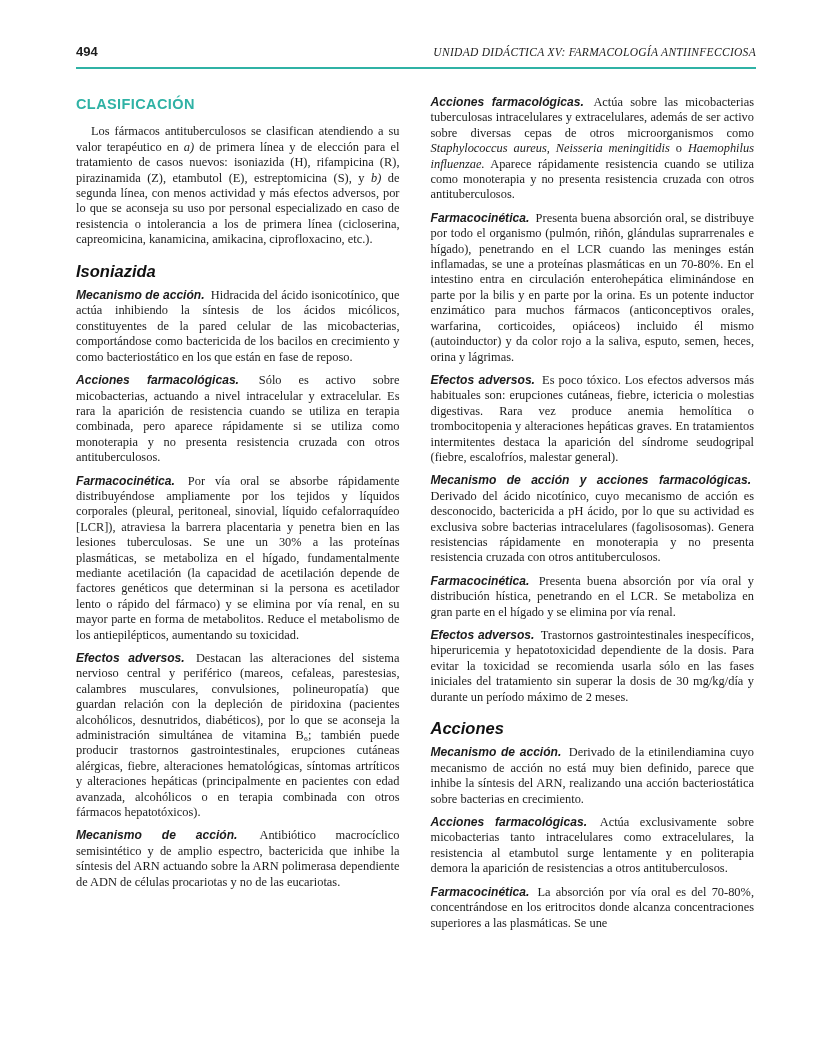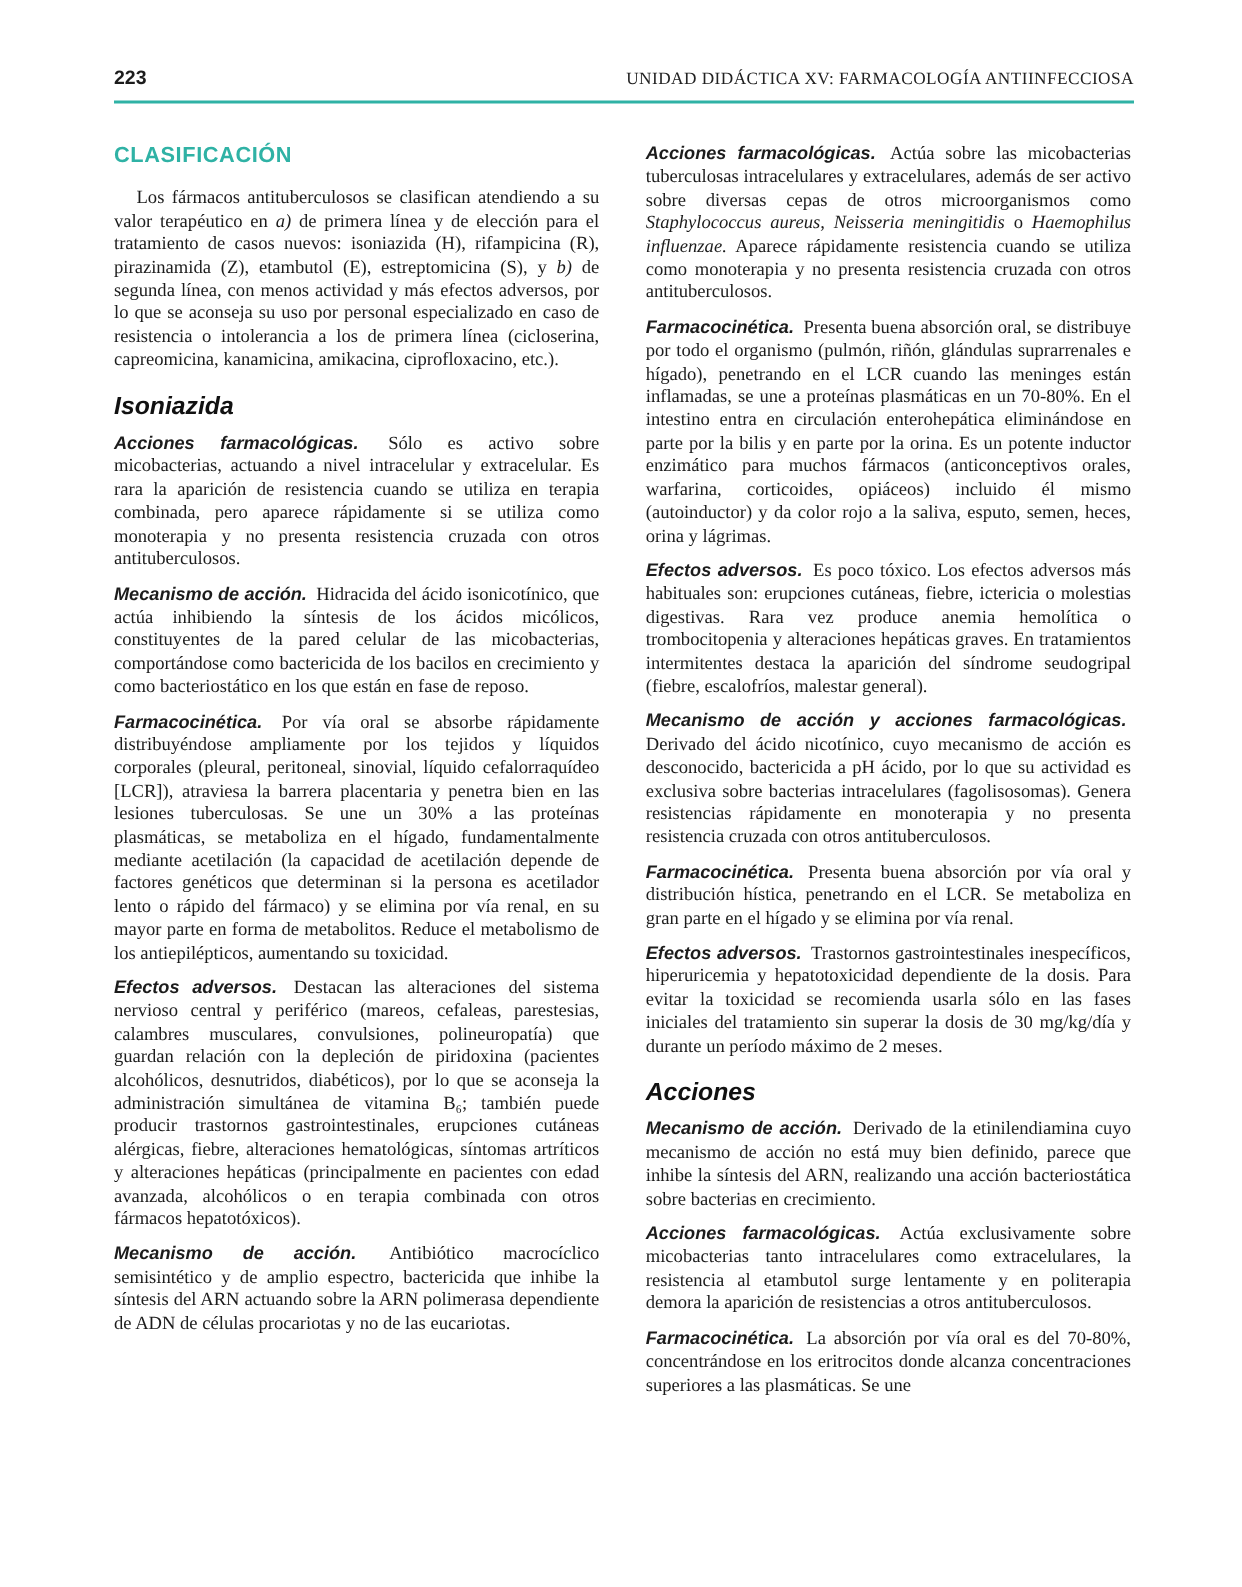--- a/index.html
+++ b/index.html
@@ -19,20 +19,21 @@
     display: flex;
     justify-content: space-between;
     align-items: baseline;
   }
   .page-number {
     font-family: "Liberation Sans", sans-serif;
     font-weight: bold;
     font-size: 13px;
   }
   .running-head {
+    font-style: italic;
     font-size: 11.5px;
     letter-spacing: 0.3px;
     color: #222;
     margin-left: 39px;
   }
   .header-rule {
     border: none;
     border-top: 2px solid #2fb2a5;
     margin: 8px 0 0 0;
   }
@@ -74,43 +75,43 @@
     margin-right: 3px;
   }
   .it { font-style: italic; }
 </style>
 </head>
 <body>
 
 <div class="page">
 
   <div class="page-header">
-    <span class="page-number">223</span>
+    <span class="page-number">494</span>
     <span class="running-head">UNIDAD DIDÁCTICA XV: FARMACOLOGÍA ANTIINFECCIOSA</span>
   </div>
   <hr class="header-rule">
 
   <div class="columns">
 
     <div class="col">
 
       <h1 class="classif-title">CLASIFICACIÓN</h1>
 
       <p class="para indent"><span>Los fármacos antituberculosos se clasifican atendiendo a su valor terapéutico en </span><span class="it">a)</span><span> de primera línea y de elección para el tratamiento de casos nuevos: isoniazida (H), rifampicina (R), pirazinamida (Z), etambutol (E), estreptomicina (S), y </span><span class="it">b)</span><span> de segunda línea, con menos actividad y más efectos adversos, por lo que se aconseja su uso por personal especializado en caso de resistencia o intolerancia a los de primera línea (cicloserina, capreomicina, kanamicina, amikacina, ciprofloxacino, etc.).</span></p>
 
       <h2 class="section-title">Isoniazida</h2>
 
       <p class="para">
-        <span class="runin">Acciones farmacológicas.</span>
-        <span>Sólo es activo sobre micobacterias, actuando a nivel intracelular y extracelular. Es rara la aparición de resistencia cuando se utiliza en terapia combinada, pero aparece rápidamente si se utiliza como monoterapia y no presenta resistencia cruzada con otros antituberculosos.</span>
+        <span class="runin">Mecanismo de acción.</span>
+        <span>Hidracida del ácido isonicotínico, que actúa inhibiendo la síntesis de los ácidos micólicos, constituyentes de la pared celular de las micobacterias, comportándose como bactericida de los bacilos en crecimiento y como bacteriostático en los que están en fase de reposo.</span>
       </p>
 
       <p class="para">
-        <span class="runin">Mecanismo de acción.</span>
-        <span>Hidracida del ácido isonicotínico, que actúa inhibiendo la síntesis de los ácidos micólicos, constituyentes de la pared celular de las micobacterias, comportándose como bactericida de los bacilos en crecimiento y como bacteriostático en los que están en fase de reposo.</span>
+        <span class="runin">Acciones farmacológicas.</span>
+        <span>Sólo es activo sobre micobacterias, actuando a nivel intracelular y extracelular. Es rara la aparición de resistencia cuando se utiliza en terapia combinada, pero aparece rápidamente si se utiliza como monoterapia y no presenta resistencia cruzada con otros antituberculosos.</span>
       </p>
 
       <p class="para">
         <span class="runin">Farmacocinética.</span>
         <span>Por vía oral se absorbe rápidamente distribuyéndose ampliamente por los tejidos y líquidos corporales (pleural, peritoneal, sinovial, líquido cefalorraquídeo [LCR]), atraviesa la barrera placentaria y penetra bien en las lesiones tuberculosas. Se une un 30% a las proteínas plasmáticas, se metaboliza en el hígado, fundamentalmente mediante acetilación (la capacidad de acetilación depende de factores genéticos que determinan si la persona es acetilador lento o rápido del fármaco) y se elimina por vía renal, en su mayor parte en forma de metabolitos. Reduce el metabolismo de los antiepilépticos, aumentando su toxicidad.</span>
       </p>
 
       <p class="para">
         <span class="runin">Efectos adversos.</span>
         <span>Destacan las alteraciones del sistema nervioso central y periférico (mareos, cefaleas, parestesias, calambres musculares, convulsiones, polineuropatía) que guardan relación con la depleción de piridoxina (pacientes alcohólicos, desnutridos, diabéticos), por lo que se aconseja la administración simultánea de vitamina B₆; también puede producir trastornos gastrointestinales, erupciones cutáneas alérgicas, fiebre, alteraciones hematológicas, síntomas artríticos y alteraciones hepáticas (principalmente en pacientes con edad avanzada, alcohólicos o en terapia combinada con otros fármacos hepatotóxicos).</span>

